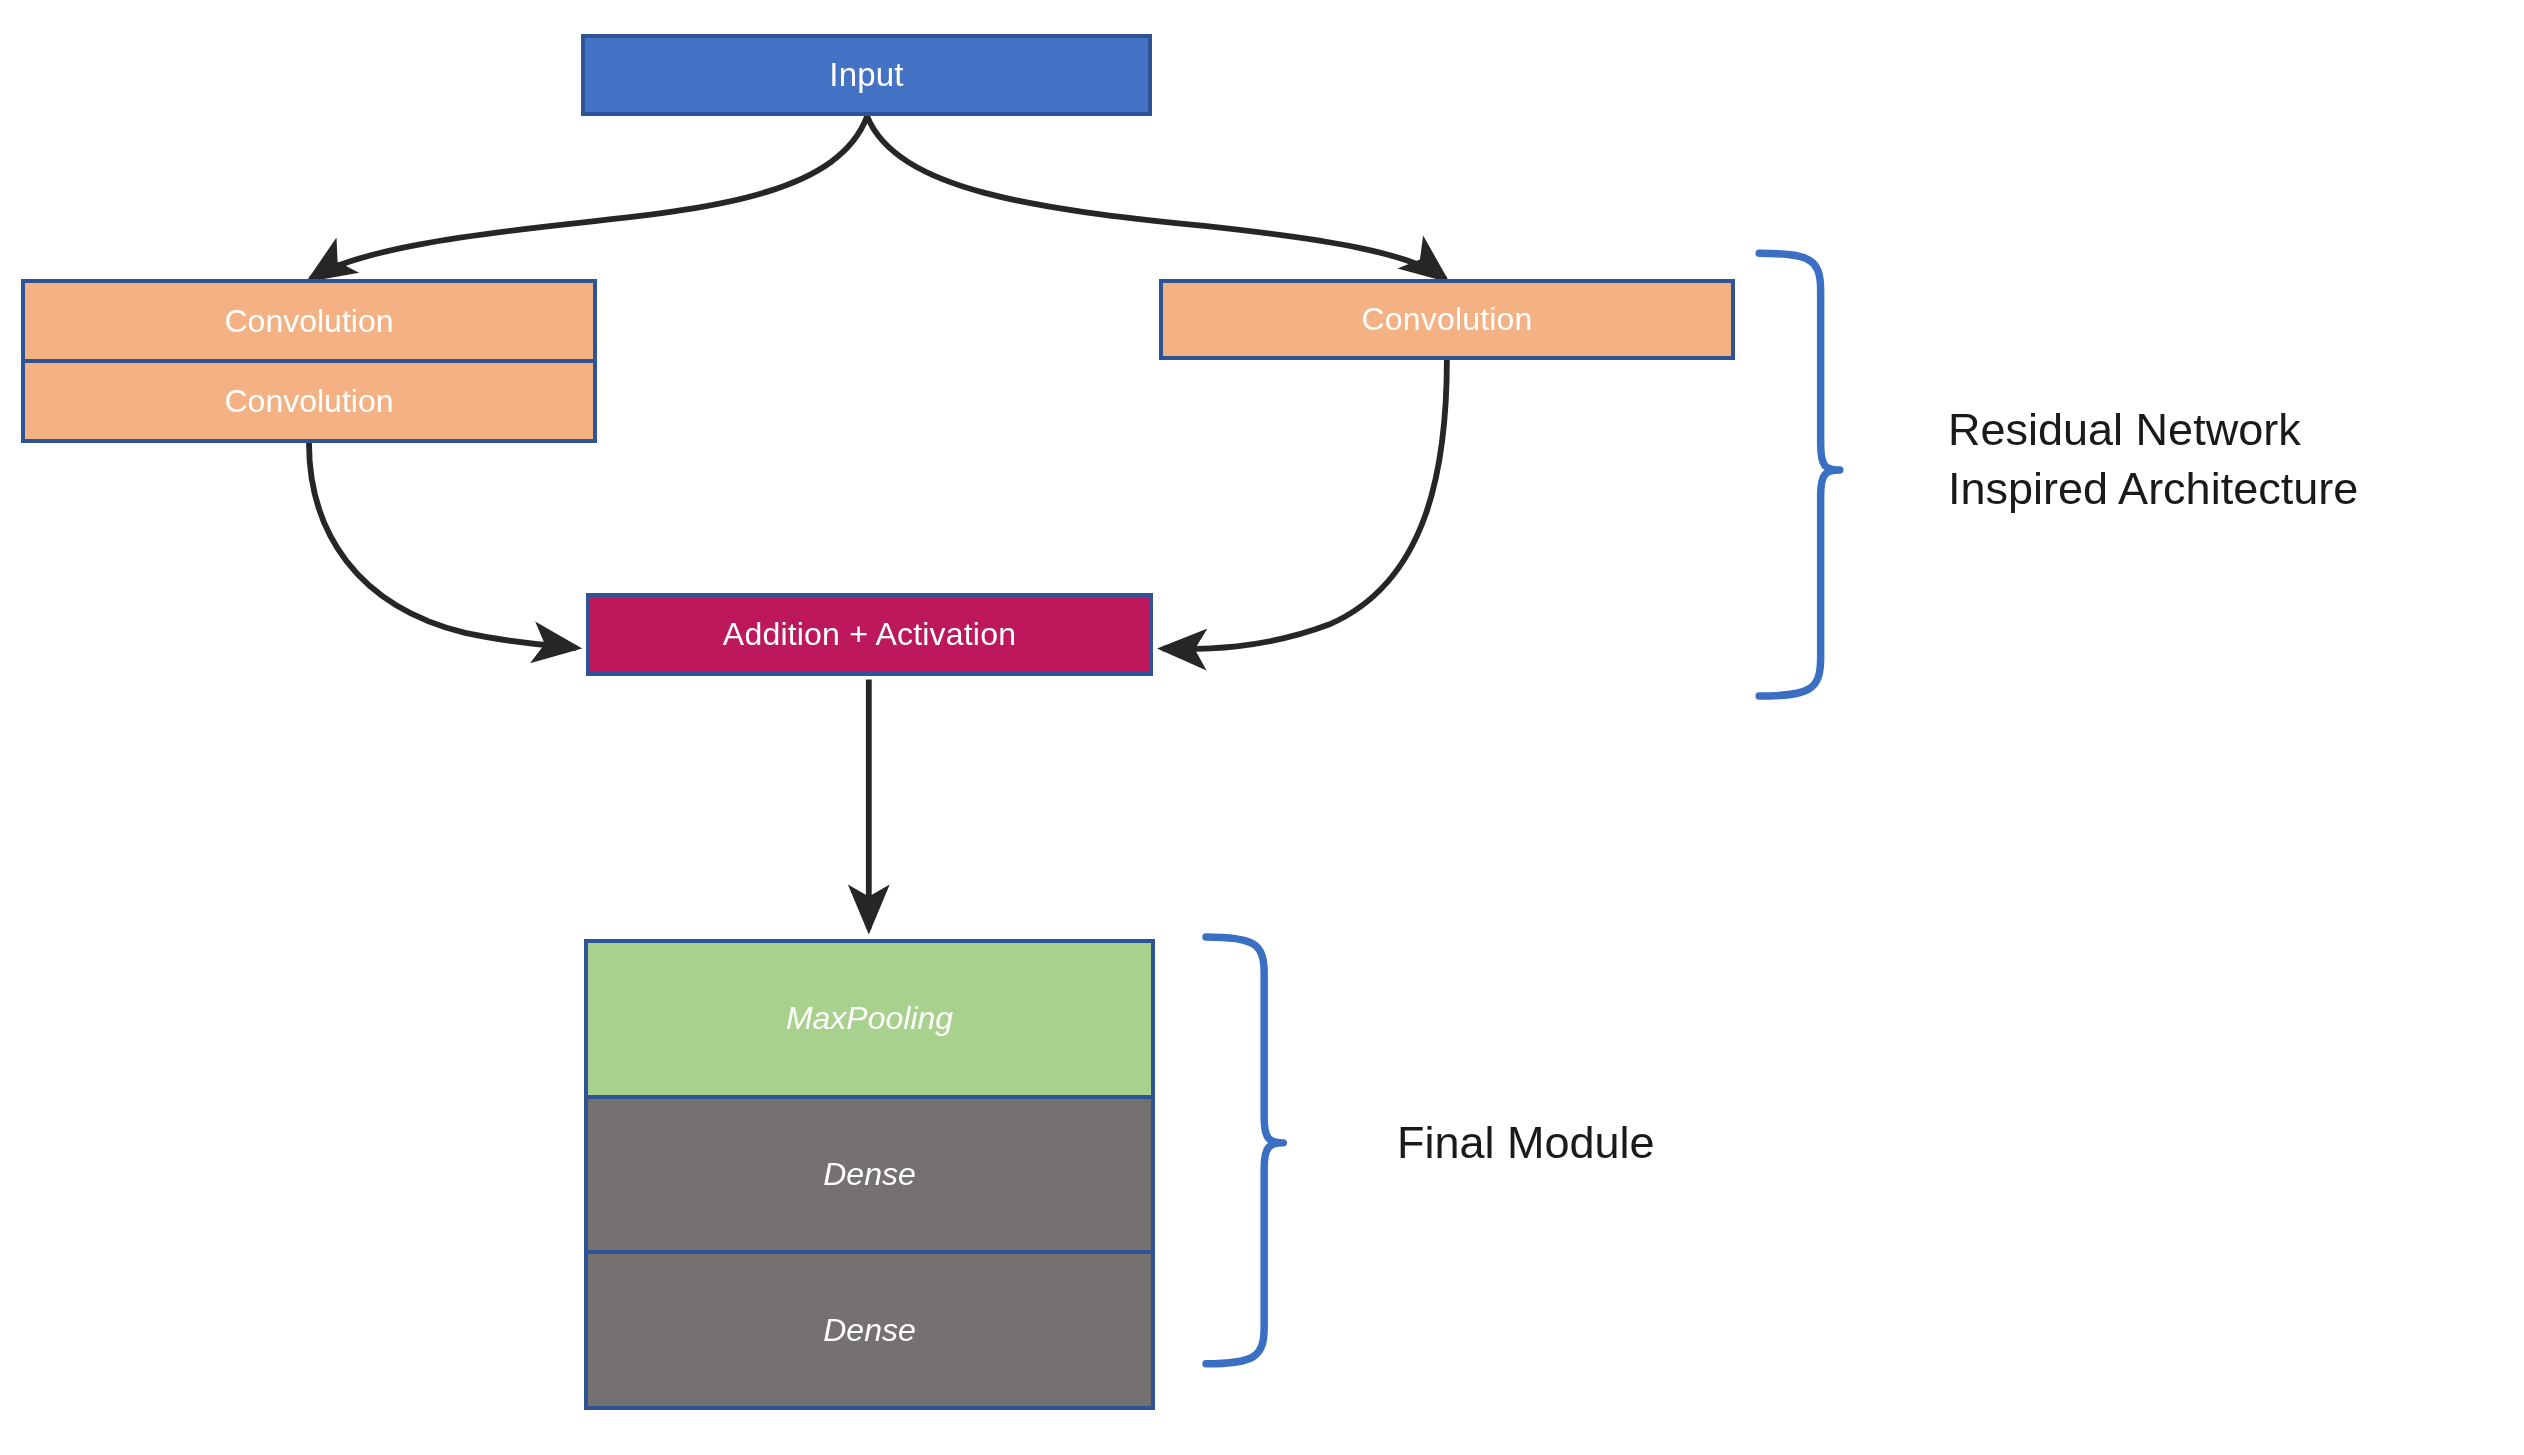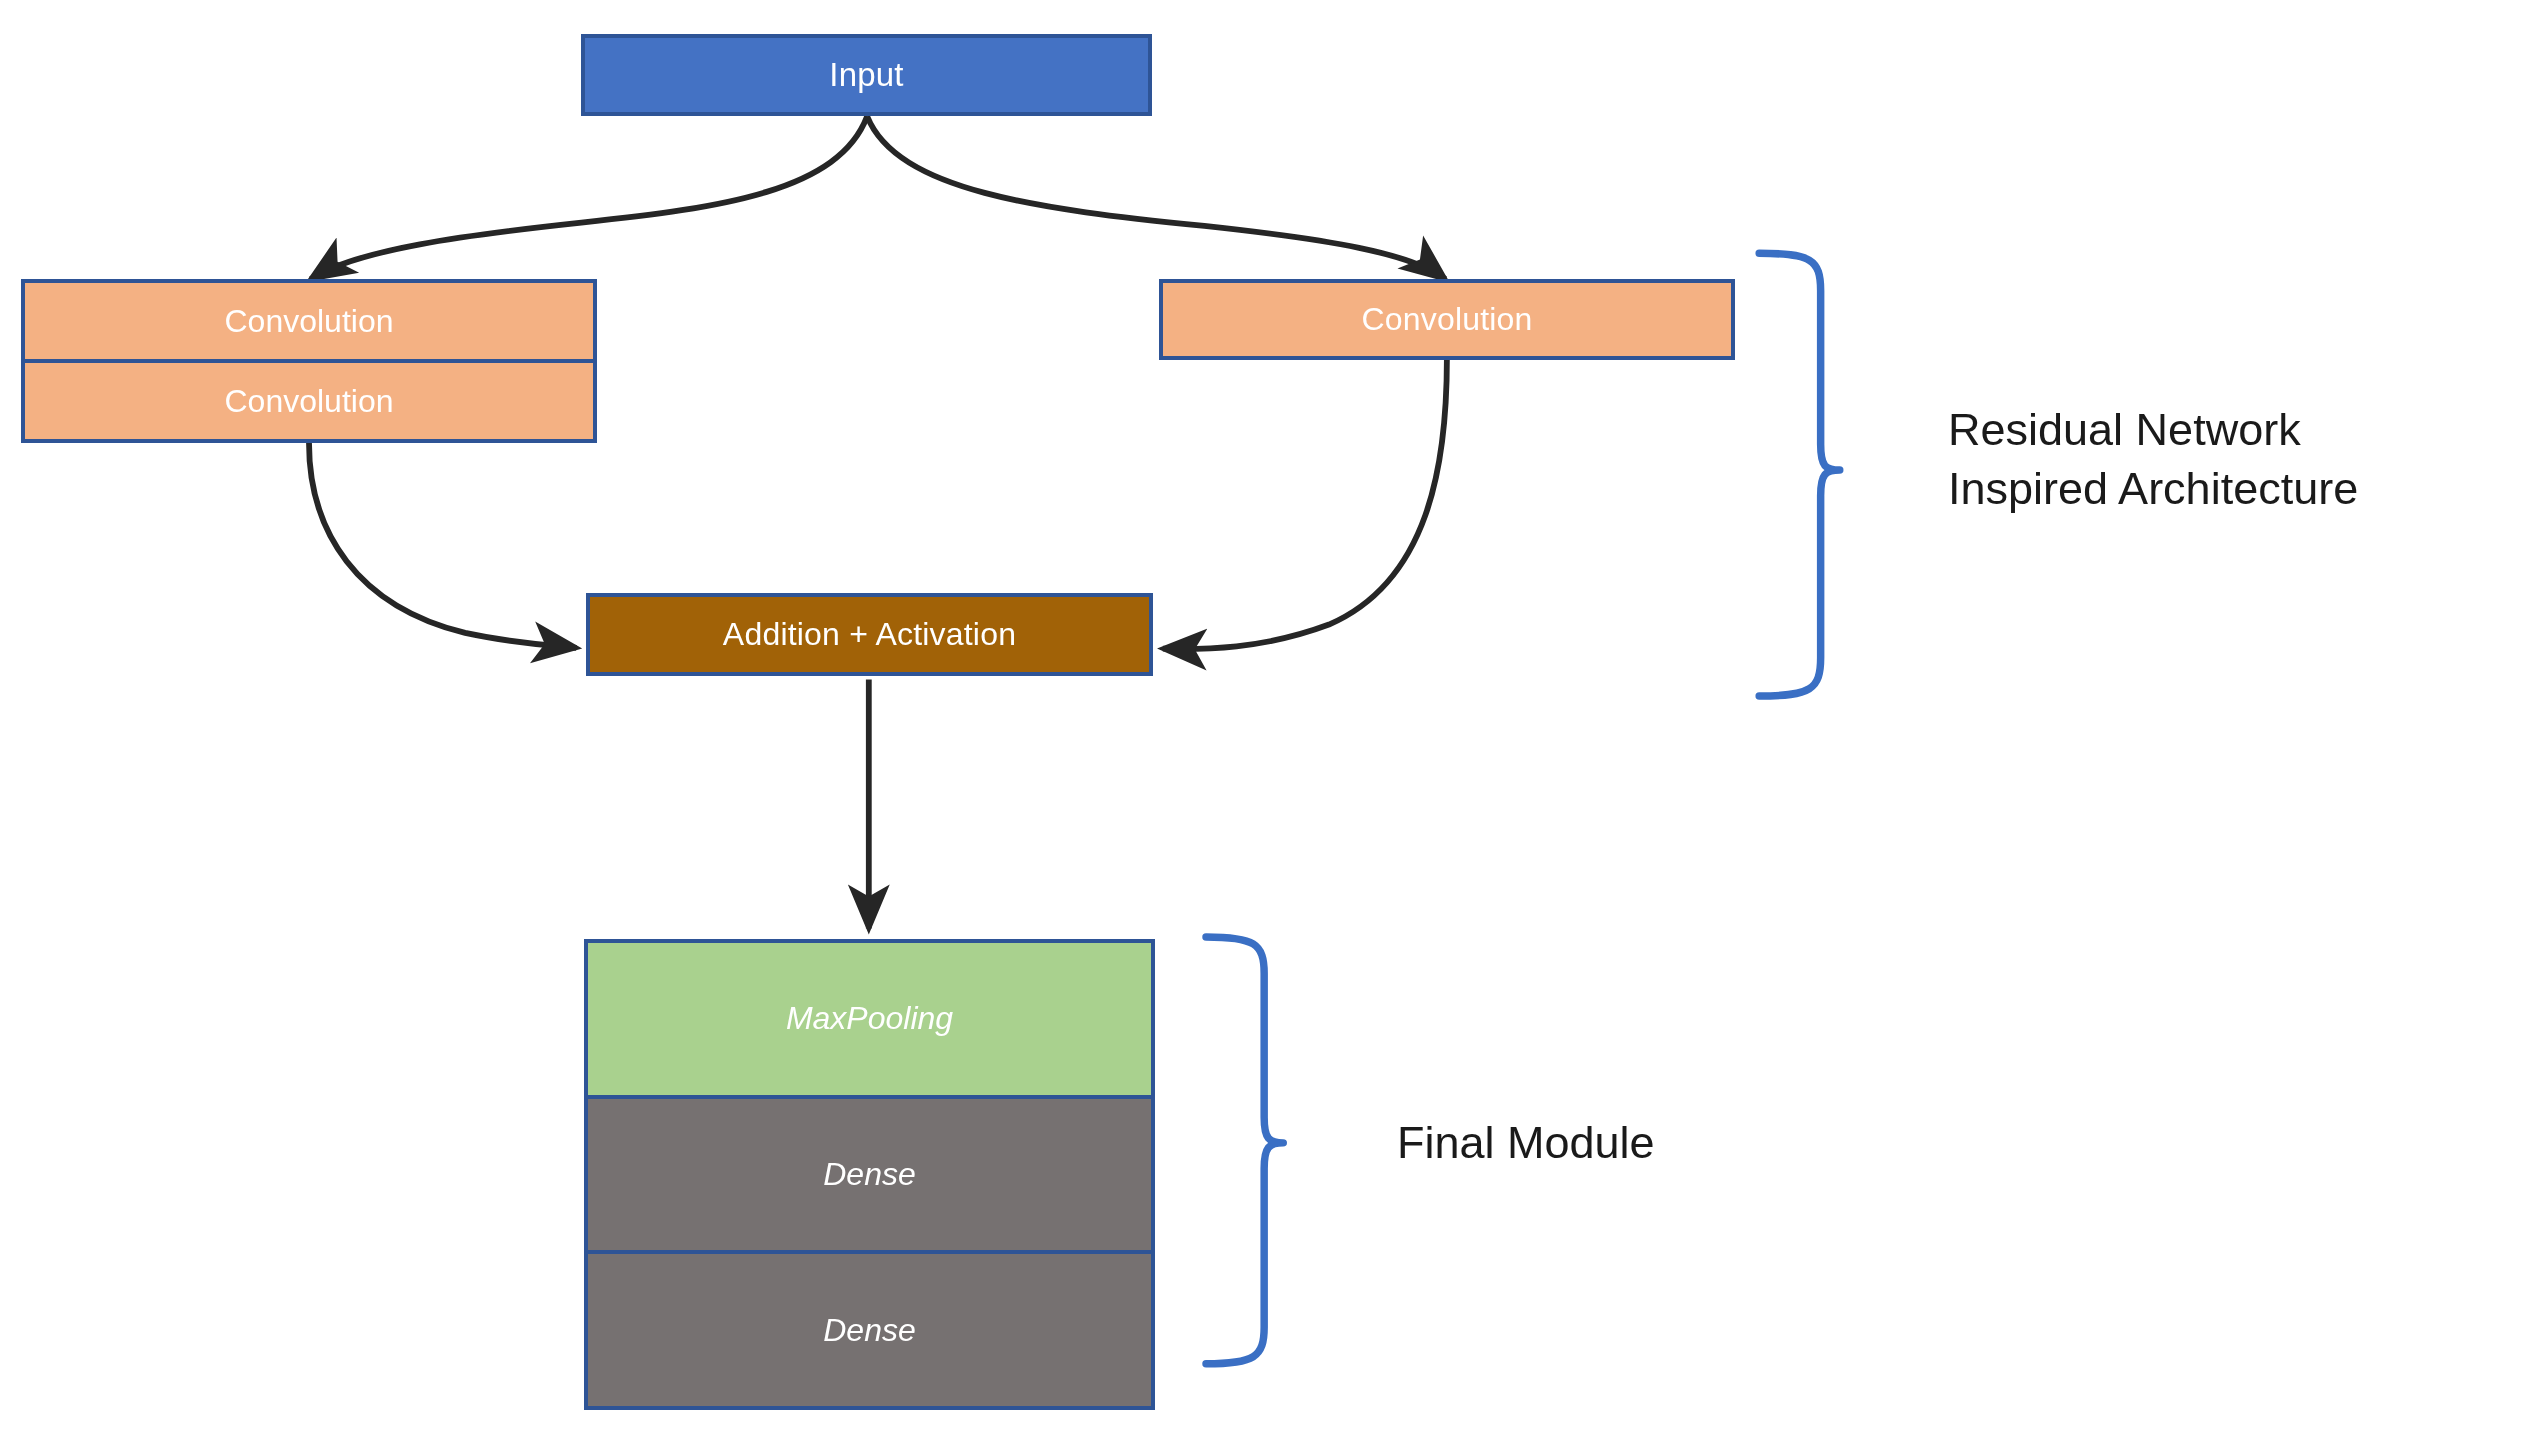--- a/index.html
+++ b/index.html
@@ -109,21 +109,21 @@
     </div>
     <div class="layer" style="background:#F4B183; font-size:32px;">
       <span>Convolution</span>
     </div>
   </div>
 
   <div class="node bordered" id="conv-right" style="left:1159px; top:279px; width:576px; height:81px; background:#F4B183; font-size:32px;">
     <span>Convolution</span>
   </div>
 
-  <div class="node bordered" id="addition-node" style="left:586px; top:593px; width:567px; height:83px; background:#a16207; font-size:32px;">
+  <div class="node bordered" id="addition-node" style="left:586px; top:593px; width:567px; height:83px; background:#be185d; font-size:32px;">
     <span>Addition + Activation</span>
   </div>
 
   <div id="stack" style="left:584px; top:939px; width:571px; height:471px;font-style:italic;">
     <div class="layer" style="background:#A9D18E; font-size:32px;">
       <span>MaxPooling</span>
     </div>
     <div class="layer" style="background:#767171; font-size:32px;">
       <span>Dense</span>
     </div>

